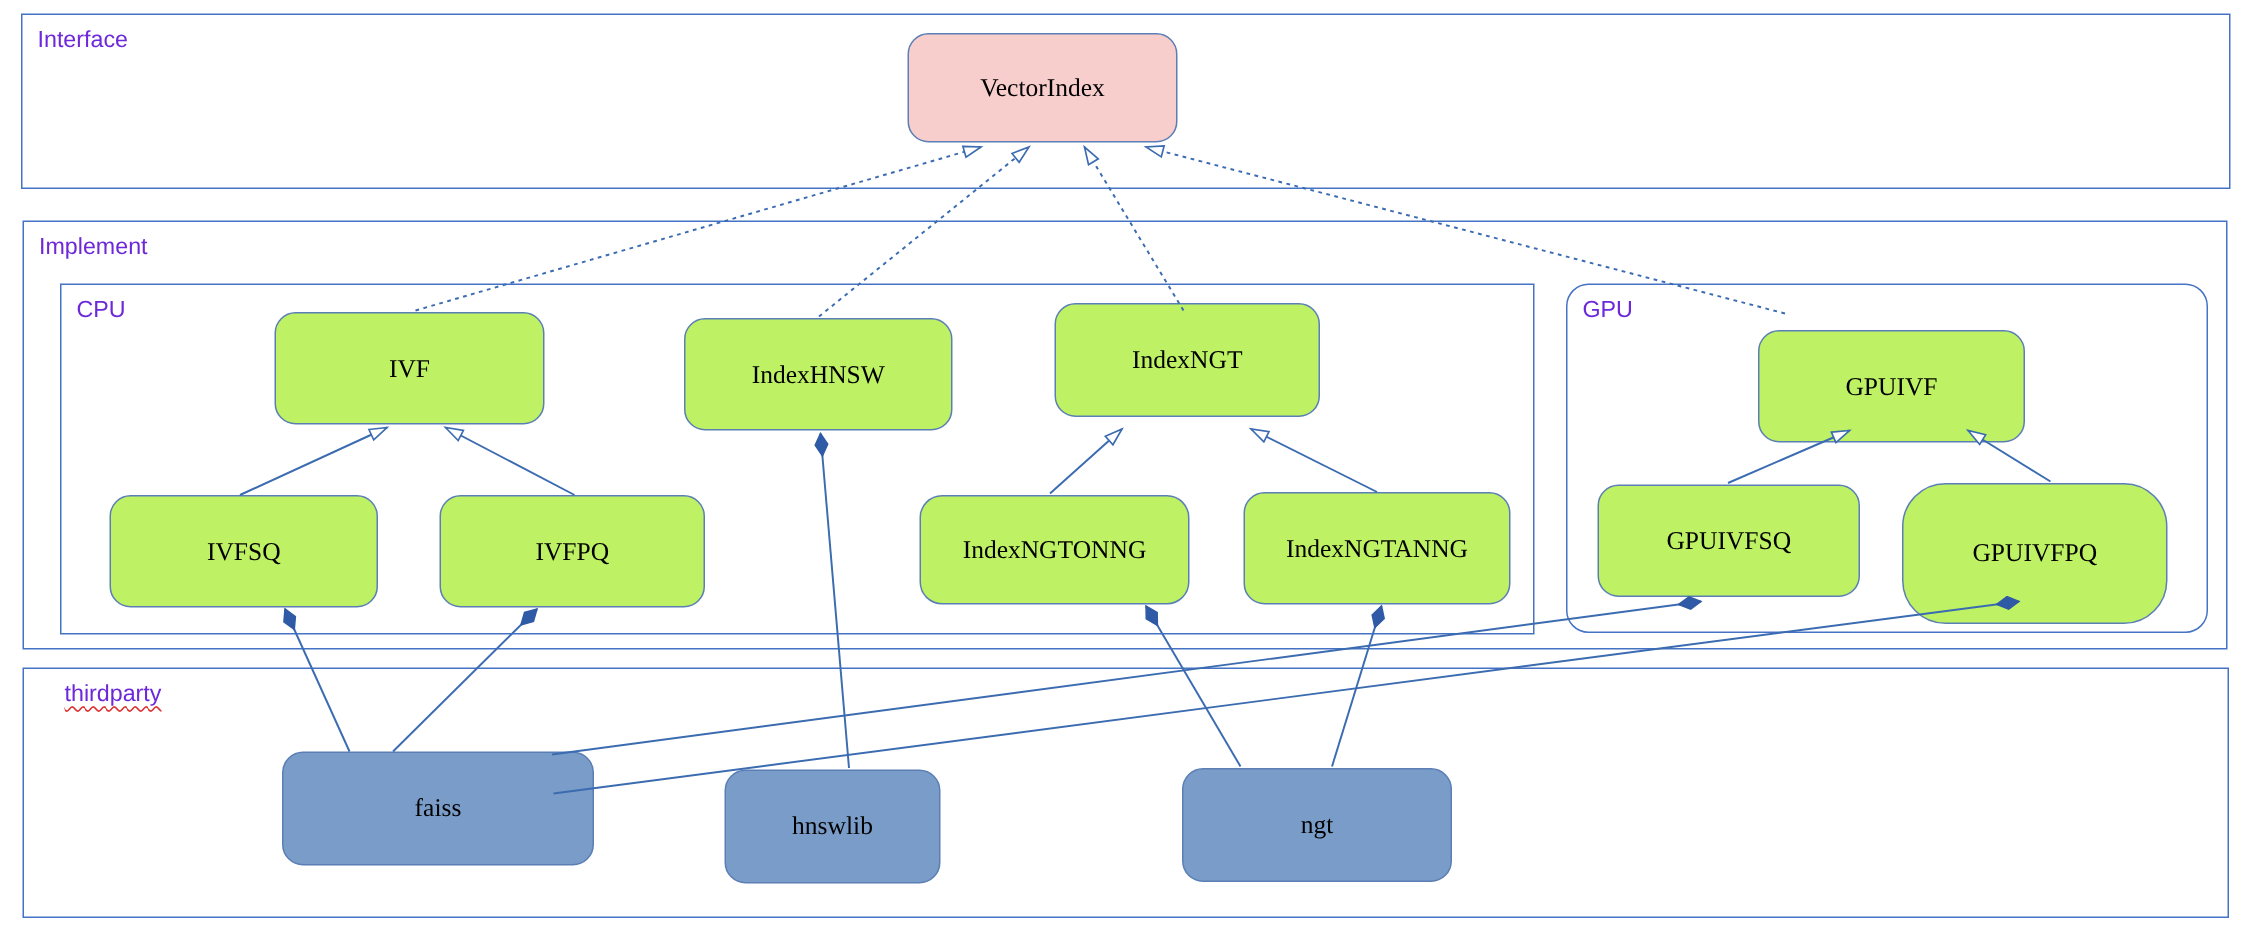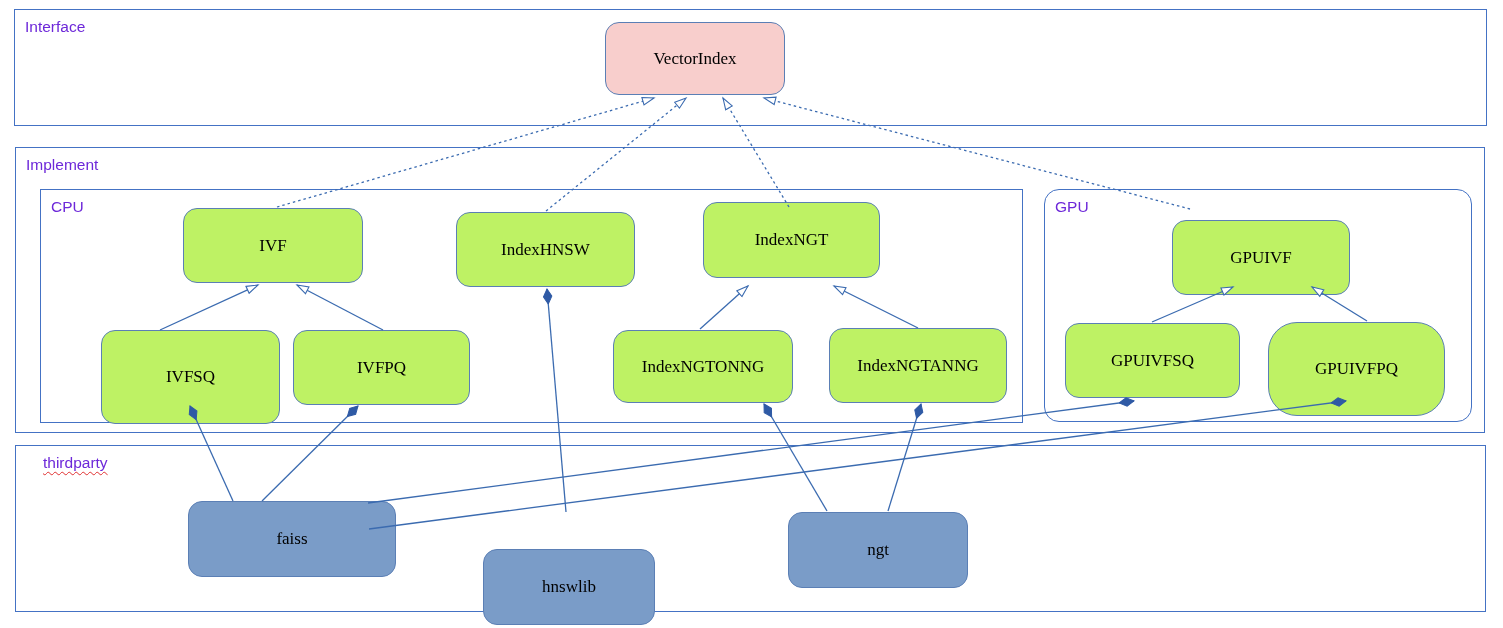--- a/index.html
+++ b/index.html
@@ -49,29 +49,29 @@
     z-index: 2;
   }
   .node.green { background: #bef264; }
   .node.pink  { background: #f8cecc; }
   .node.blue  { background: #7a9cc8; }
 
   #n-vectorindex  { left:605px;  top:22px;  width:180px; height:73px; }
   #n-ivf          { left:183px;  top:208px; width:180px; height:75px; }
   #n-indexhnsw    { left:456px;  top:212px; width:179px; height:75px; }
   #n-indexngt     { left:703px;  top:202px; width:177px; height:76px; }
-  #n-ivfsq        { left:73px;   top:330px; width:179px; height:94px;margin-left:28px; }
+  #n-ivfsq        { left:73px;   top:330px; width:179px; height:75px; }
   #n-ivfpq        { left:293px;  top:330px; width:177px; height:75px; }
   #n-indexngtonng { left:613px;  top:330px; width:180px; height:73px;border-radius:15px; }
   #n-indexngtanng { left:829px;  top:328px; width:178px; height:75px; }
   #n-gpuivf       { left:1172px; top:210px; width:178px; height:75px;margin-top:10px; }
   #n-gpuivfsq     { left:1065px; top:323px; width:175px; height:75px; }
   #n-gpuivfpq     { left:1268px; top:322px; width:177px; height:94px;border-radius:29px; }
   #n-faiss        { left:188px;  top:501px; width:208px; height:76px;border-radius:14px; }
-  #n-hnswlib      { left:483px;  top:513px; width:172px; height:76px;margin-top:36px; }
+  #n-hnswlib      { left:483px;  top:513px; width:144px; height:76px; }
   #n-ngt          { left:772px;  top:512px; width:180px; height:76px;margin-left:16px; }
 
   svg.edges {
     position: absolute;
     left: 0; top: 0;
     width: 1503px; height: 628px;
     z-index: 3;
     pointer-events: none;
   }
   svg.edges line { stroke:#3b6bb0; stroke-width:1.3; fill:none; }

